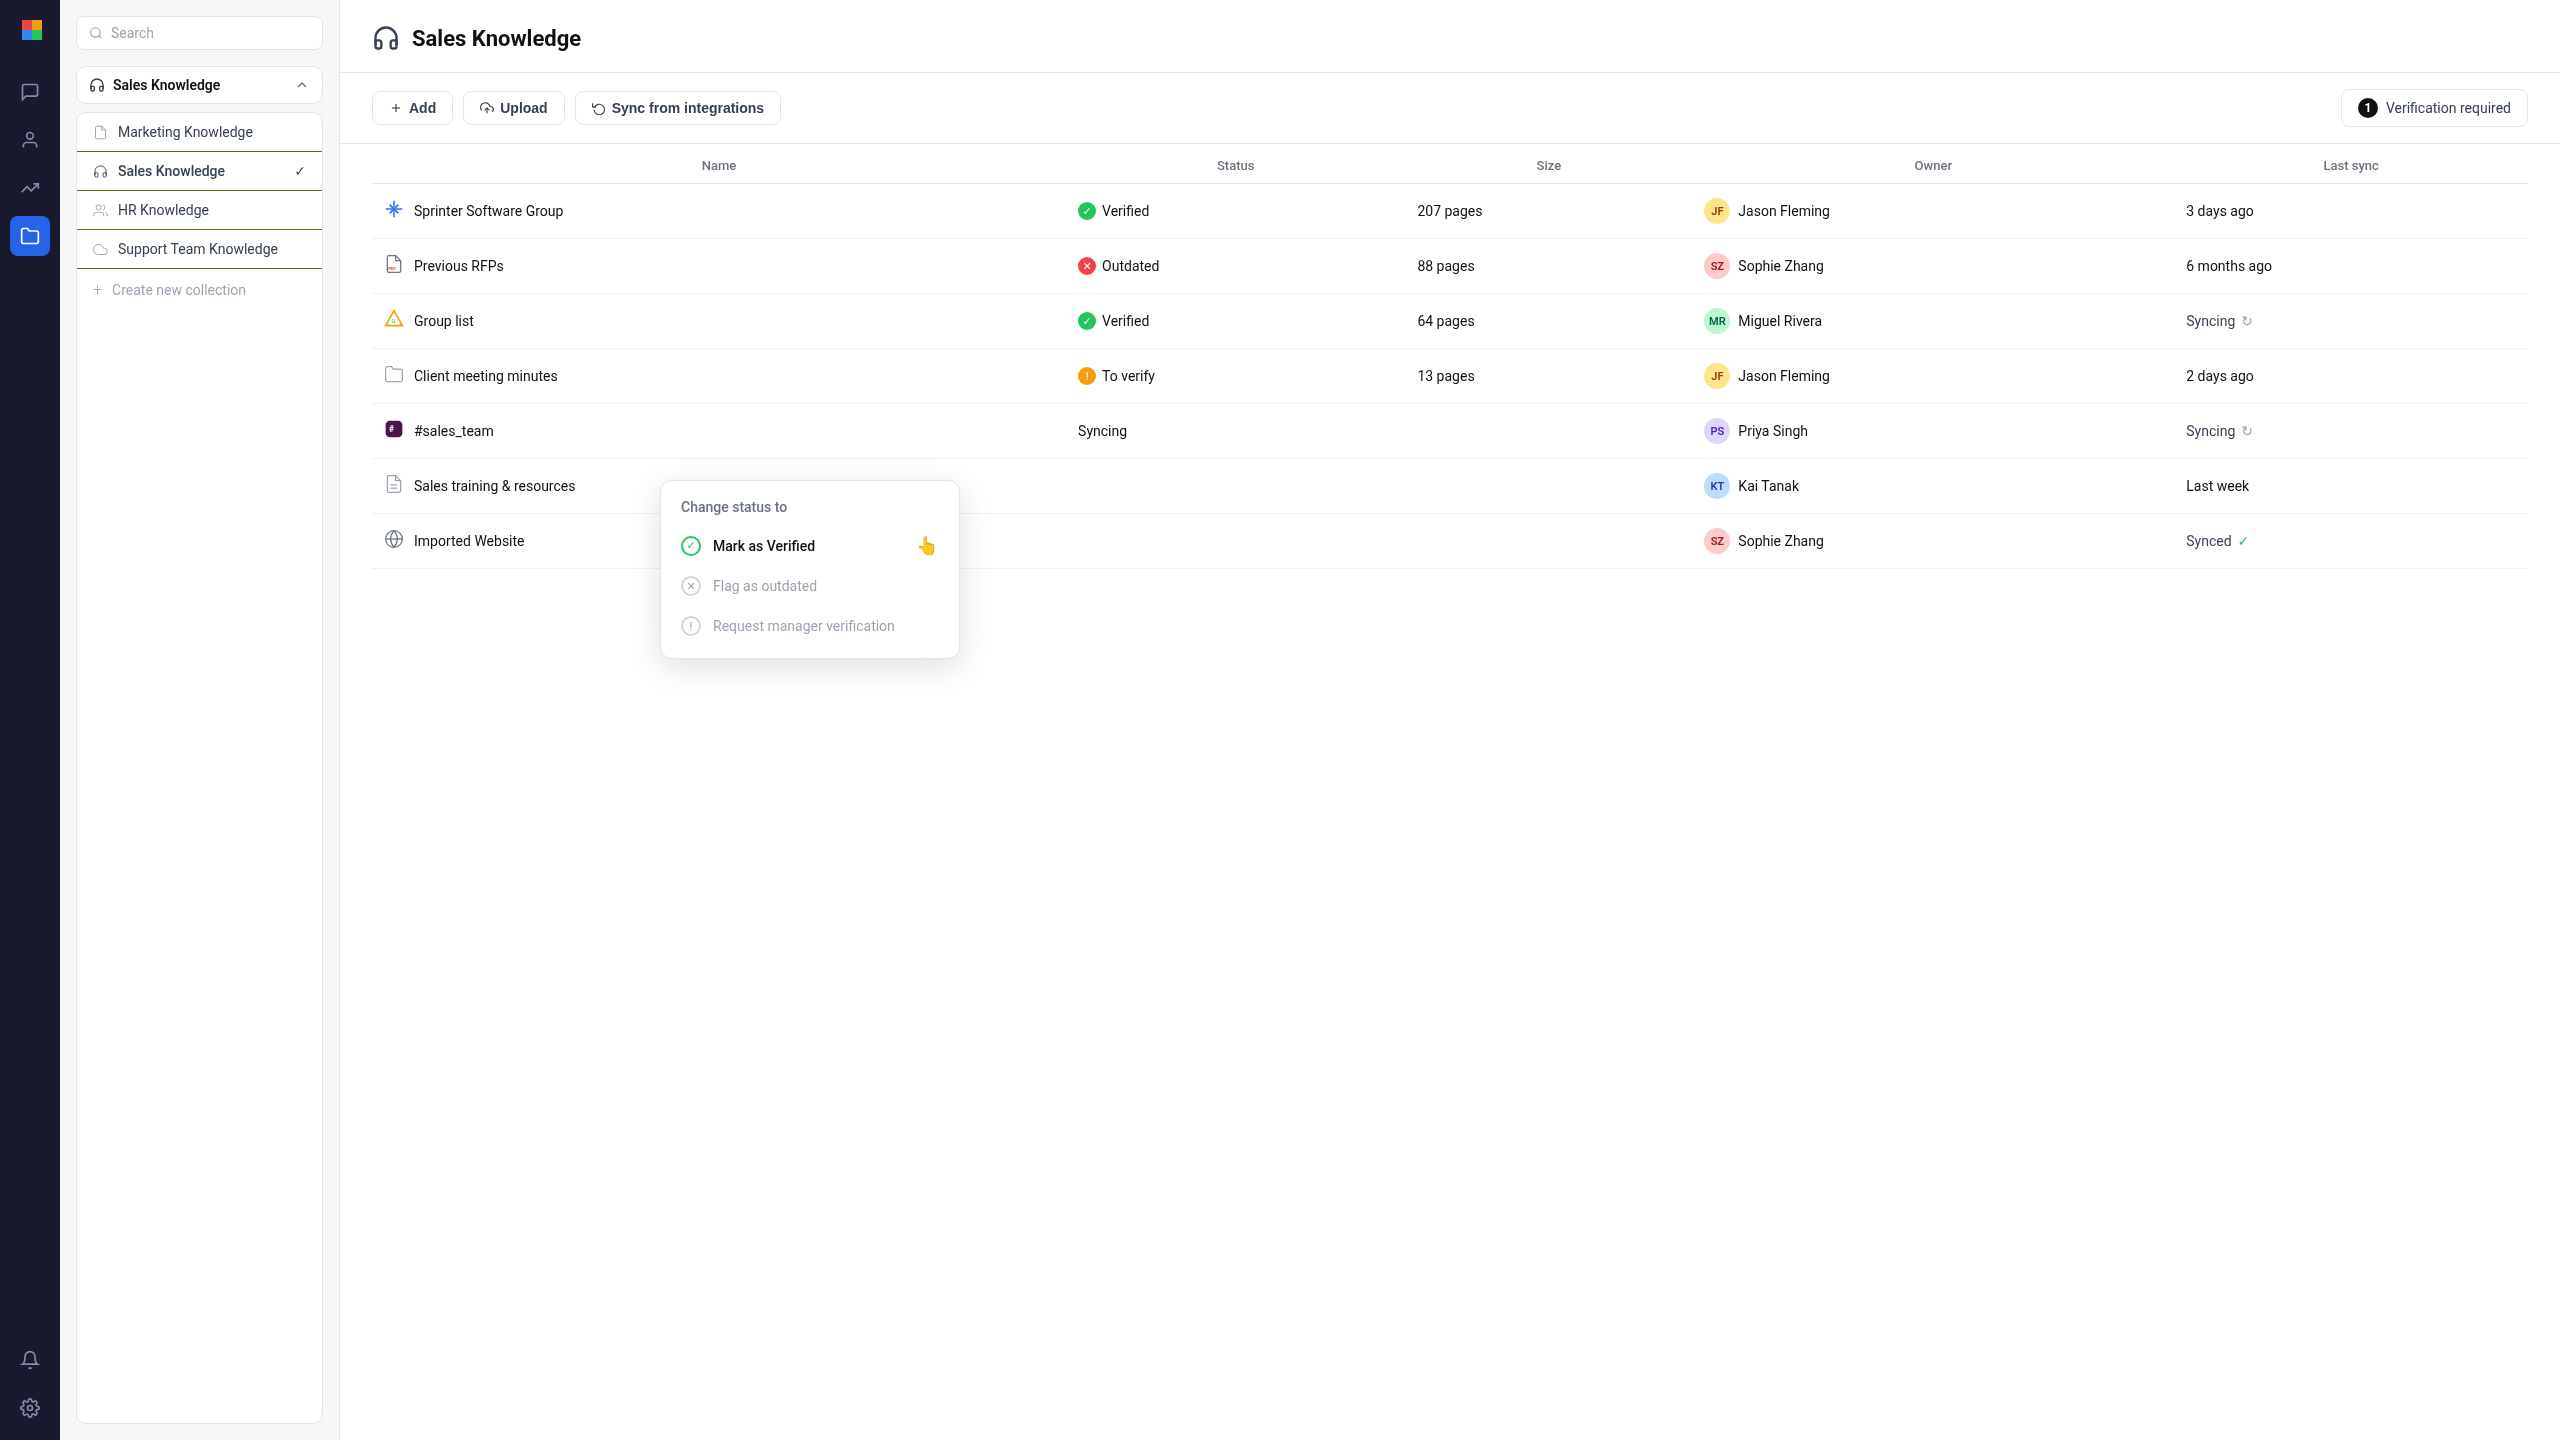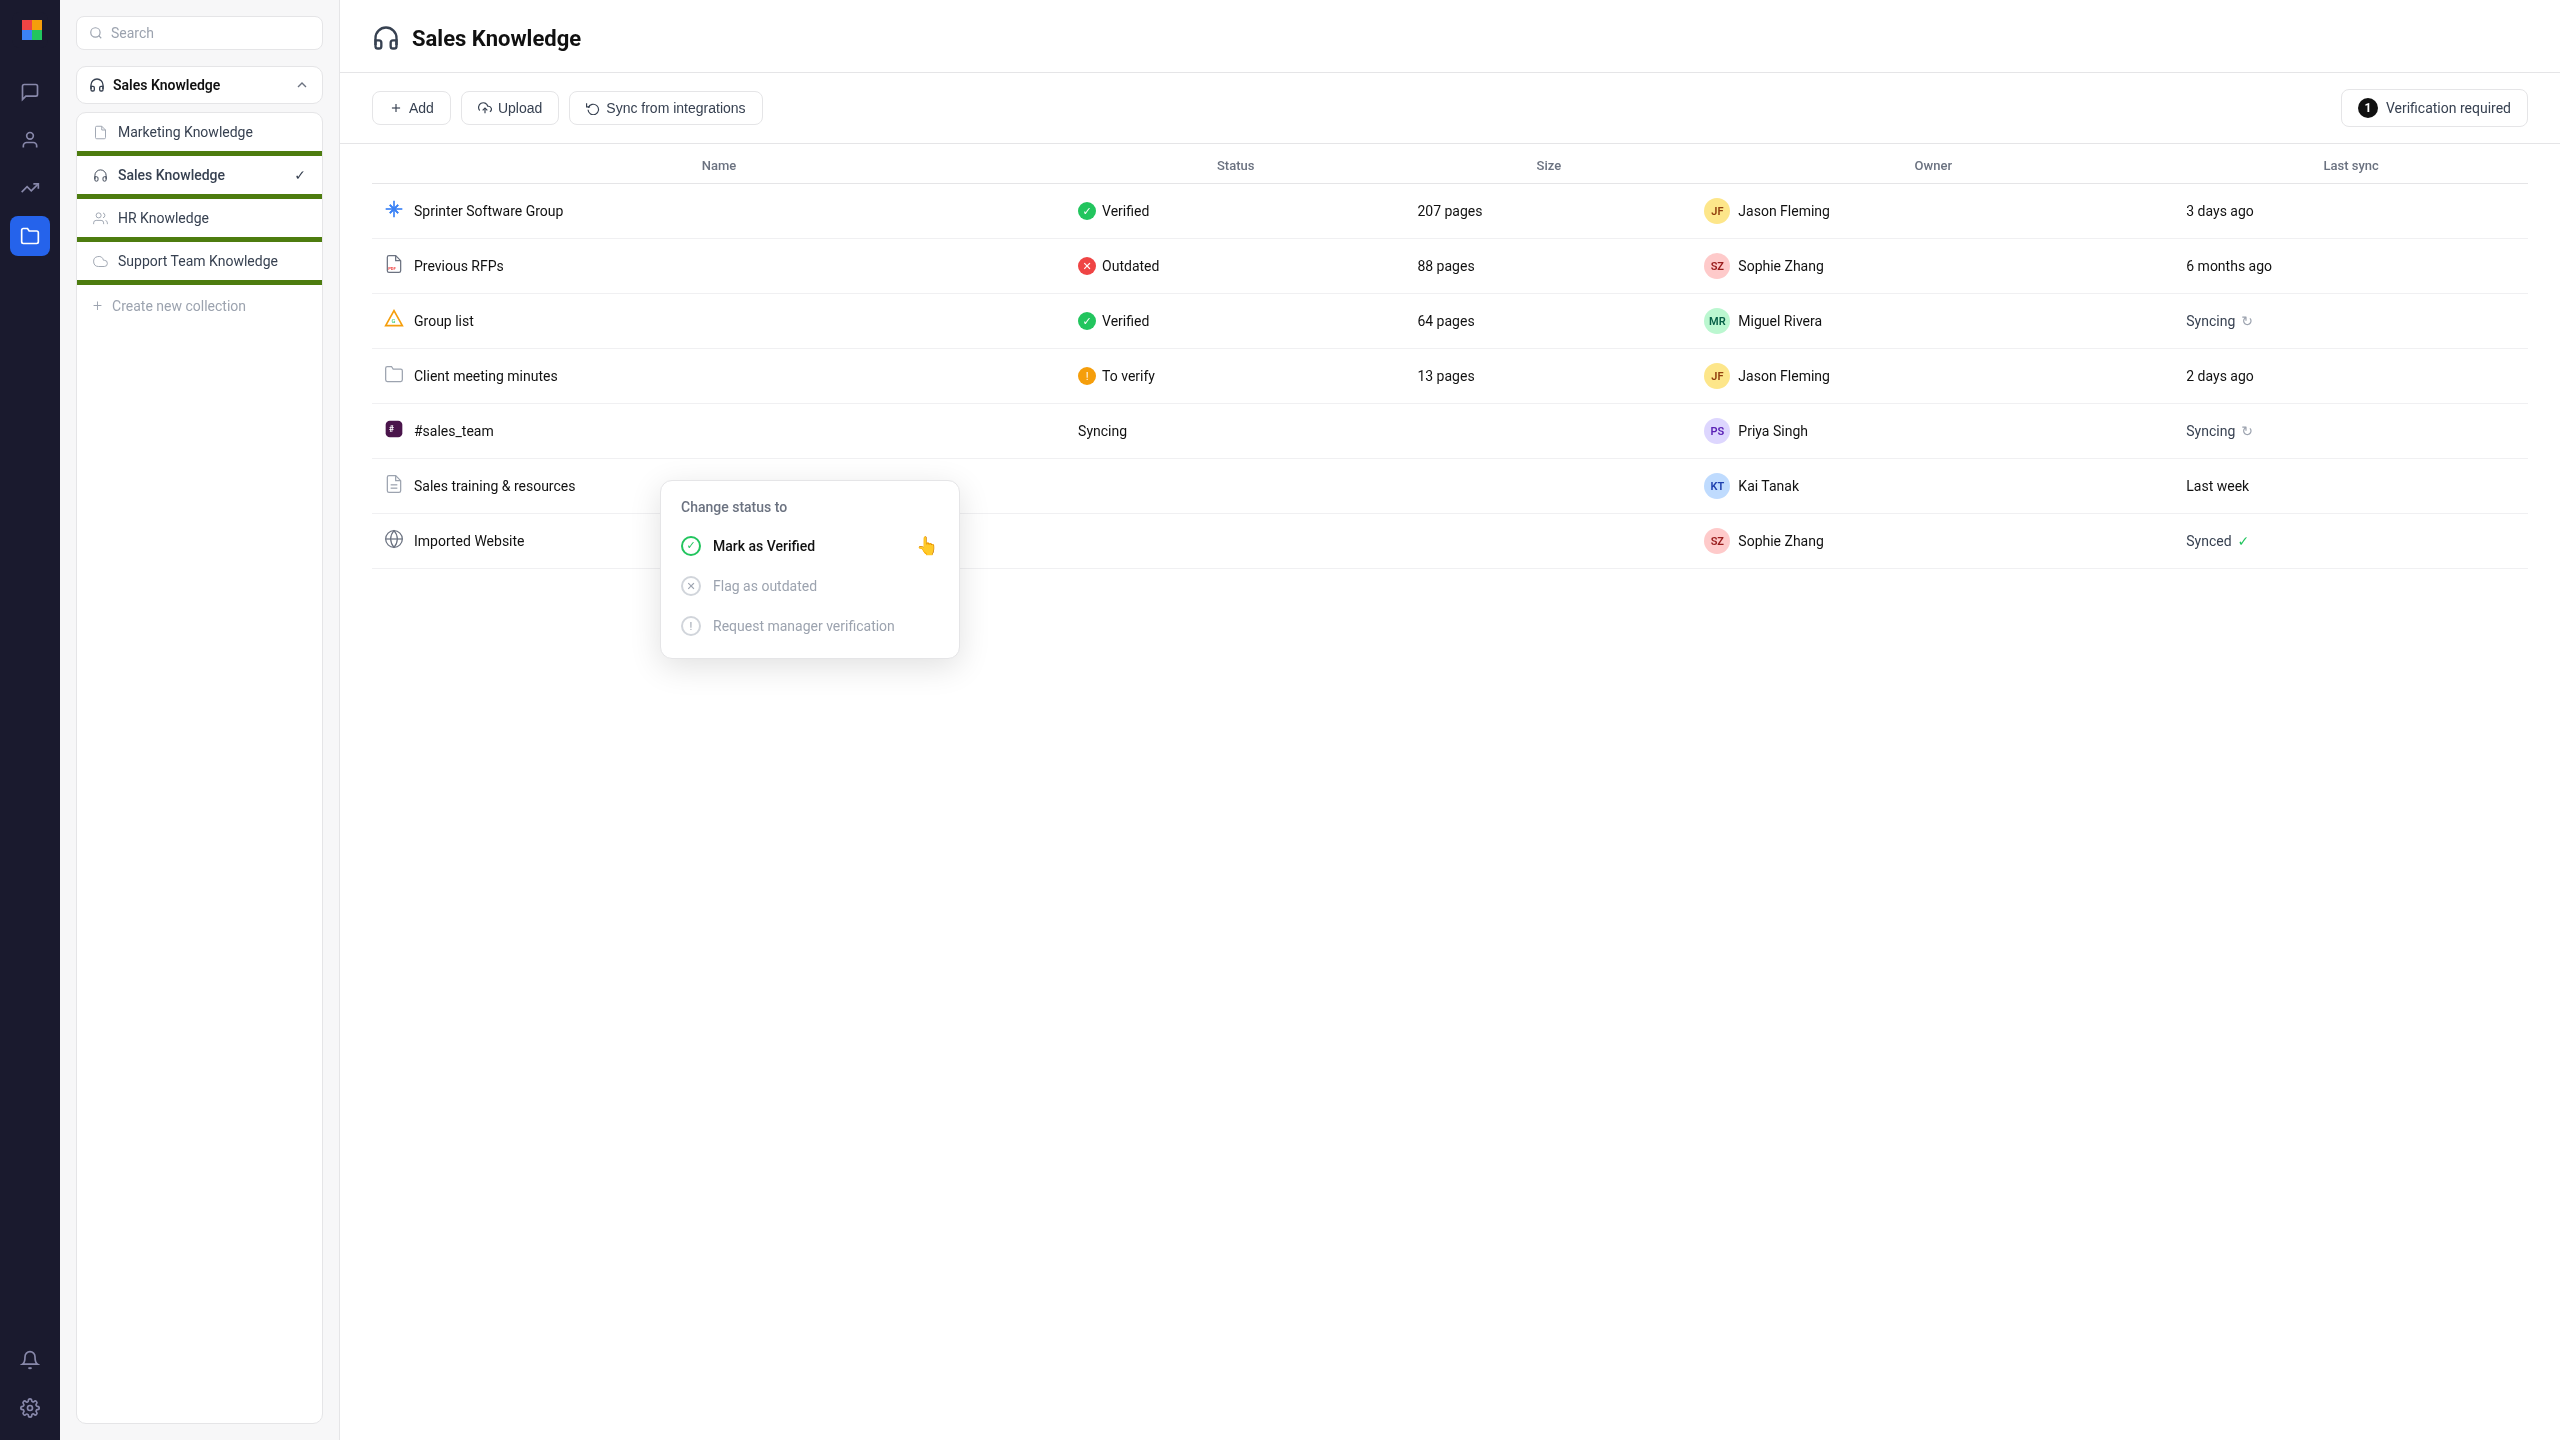--- a/index.html
+++ b/index.html
@@ -90,21 +90,21 @@
       border-radius: 10px;
       overflow: hidden;
       flex: 1;
     }
     .sidebar-item {
       display: flex;
       align-items: center;
       justify-content: space-between;
       padding: 11px 16px;
       cursor: pointer;
-      border-bottom: 5px solid #4d7c0f;
+      border-bottom: 1px solid #4d7c0f;
       color: #374151;
       font-size: 14px;
     }
     .sidebar-item:last-child { border-bottom: none; }
     .sidebar-item-left { display: flex; align-items: center; gap: 10px; }
     .sidebar-item-check { color: #374151; font-size: 14px; }
     .sidebar-item.active-item { font-weight: 500; }
     .sidebar-item-create { color: #6b7280; }
 
     
@@ -135,21 +135,21 @@
       display: flex;
       align-items: center;
       gap: 6px;
       padding: 8px 16px;
       border: 1px solid #e5e5e7;
       border-radius: 8px;
       background: #fff;
       cursor: pointer;
       font-size: 14px;
       color: #374151;
-      font-weight: 400;
+      font-weight: 700;
     }
     .toolbar-spacer { flex: 1; }
     .verification-badge {
       display: flex;
       align-items: center;
       gap: 8px;
       padding: 8px 16px;
       border: 1px solid #e5e5e7;
       border-radius: 8px;
       background: #fff;

